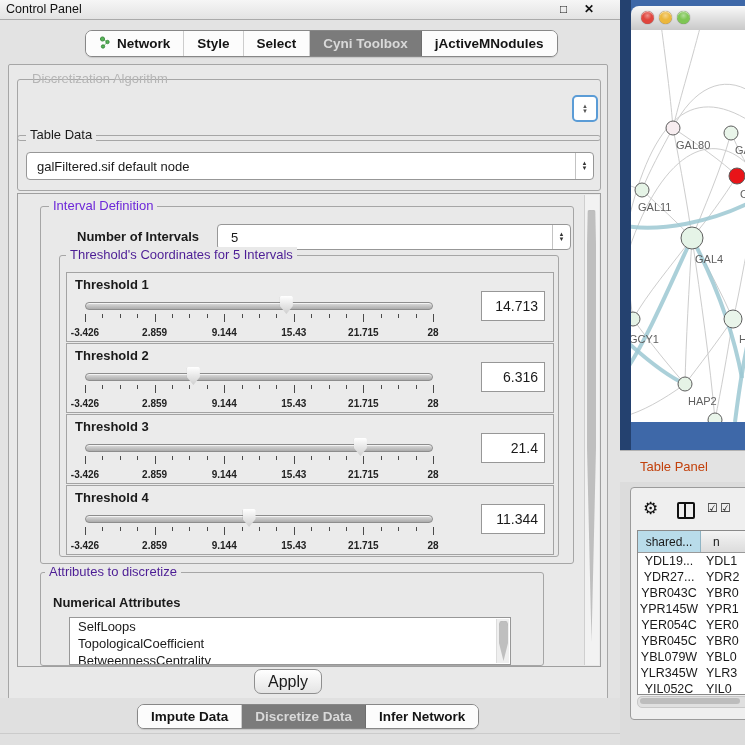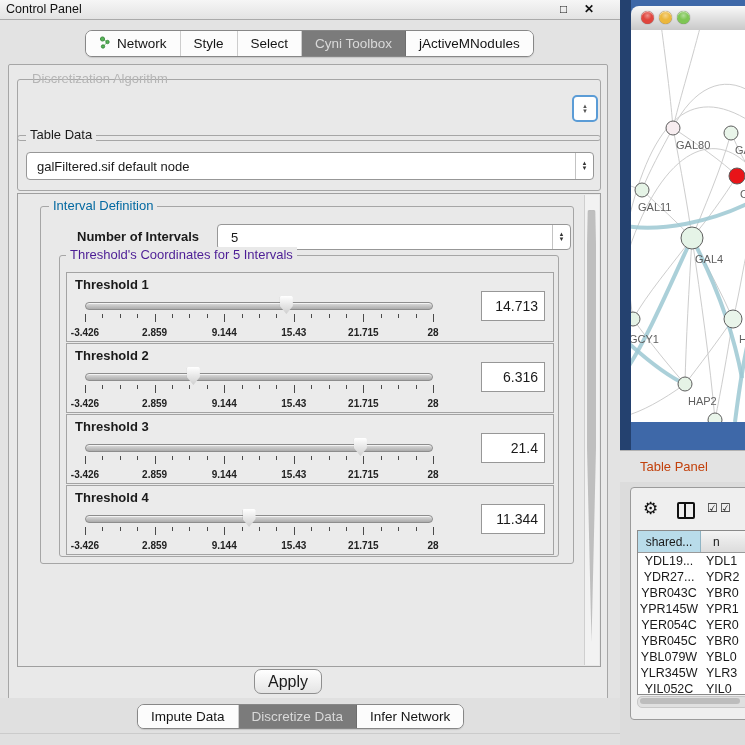--- a/index.html
+++ b/index.html
@@ -13,33 +13,33 @@
   #titlebar{left:0;top:0;width:620px;height:19px;
             background:linear-gradient(#f6f6f6,#e3e3e3);border-bottom:1px solid #aaa;}
   #titlebar .t{position:absolute;left:6px;top:2px;font-size:12.5px;color:#111;}
   .winbtn{position:absolute;top:2px;font-size:12px;font-weight:700;color:#111;cursor:default;}
 
   
   .tabgroup{position:absolute;display:flex;height:25px;border:1px solid #878787;
             border-radius:7px;background:#fcfcfc;overflow:hidden;
             box-shadow:0 1px 1px rgba(0,0,0,.12);}
   .tab{display:flex;align-items:center;gap:5px;padding:0 13px;font-size:13.5px;
-       font-weight:400;color:#141414;background:#fcfcfc;border-right:1px solid #cdcdcd;
+       font-weight:700;color:#141414;background:#fcfcfc;border-right:1px solid #cdcdcd;
        white-space:nowrap;}
   .tab:last-child{border-right:none;}
   .tab.sel{background:#7b7b7b;color:#d9d9d9;border-right-color:#6e6e6e;}
 
   
   #content-panel{left:8px;top:64px;width:598px;height:634px;background:#e9e9e9;
                  border:1px solid #a6a6a6;border-radius:2px;}
 
   .group{position:absolute;border:1px solid #a6a6a6;border-radius:3px;}
   .gtitle{position:absolute;top:-9px;left:8px;background:#e9e9e9;padding:0 4px;
           font-size:13px;line-height:15px;white-space:nowrap;}
-  .gtitle.green{color:#0369a1;}
+  .gtitle.green{color:#6d28d9;}
   .gtitle.blue{color:#4c1d95;}
 
   .combo{position:absolute;background:#fff;border:1px solid #979797;border-radius:4px;
          display:flex;align-items:center;font-size:13px;}
   .combo .val{flex:1;padding-left:10px;overflow:hidden;white-space:nowrap;}
   .stepper{width:17px;align-self:stretch;border-left:1px solid #c3c3c3;display:flex;
            flex-direction:column;align-items:center;justify-content:center;line-height:5px;
            font-size:6px;color:#333;}
 
   
@@ -329,20 +329,32 @@
                 <div class="ticklabel" style="left: 60%;">15.43</div>
                 <div class="ticklabel" style="left: 80%;">21.715</div>
                 <div class="ticklabel" style="left: 100%;">28</div>
                 <div class="thumb" style="left: calc(46.9993% - 6px);"></div>
               </div>
               <div class="valbox">11.344</div>
             </div>
           </div>
       </div>
 
+      <div class="group" style="left:22px;top:378px;width:502px;height:92px;">
+        <span class="gtitle blue" style="left:4px;">Attributes to discretize</span>
+        <span class="abs" style="left:12px;top:22px;font-size:13px;font-weight:700;">Numerical Attributes</span>
+        <div id="attr-list">
+          <div class="vscroll" style="width:12px;">
+            <div class="thumb" style="top:2px;height:40px;"></div>
+          </div>
+        <div class="attr-item">SelfLoops</div>
+            <div class="attr-item">TopologicalCoefficient</div>
+            <div class="attr-item">BetweennessCentrality</div>
+          </div>
+      </div>
 
       <div class="vscroll">
         <div class="thumb" style="top:15px;height:432px;"></div>
       </div>
     </div>
 
     <div id="apply-btn">Apply</div>
   </div>
 
   <div id="bottom-strip" class="abs"></div>

